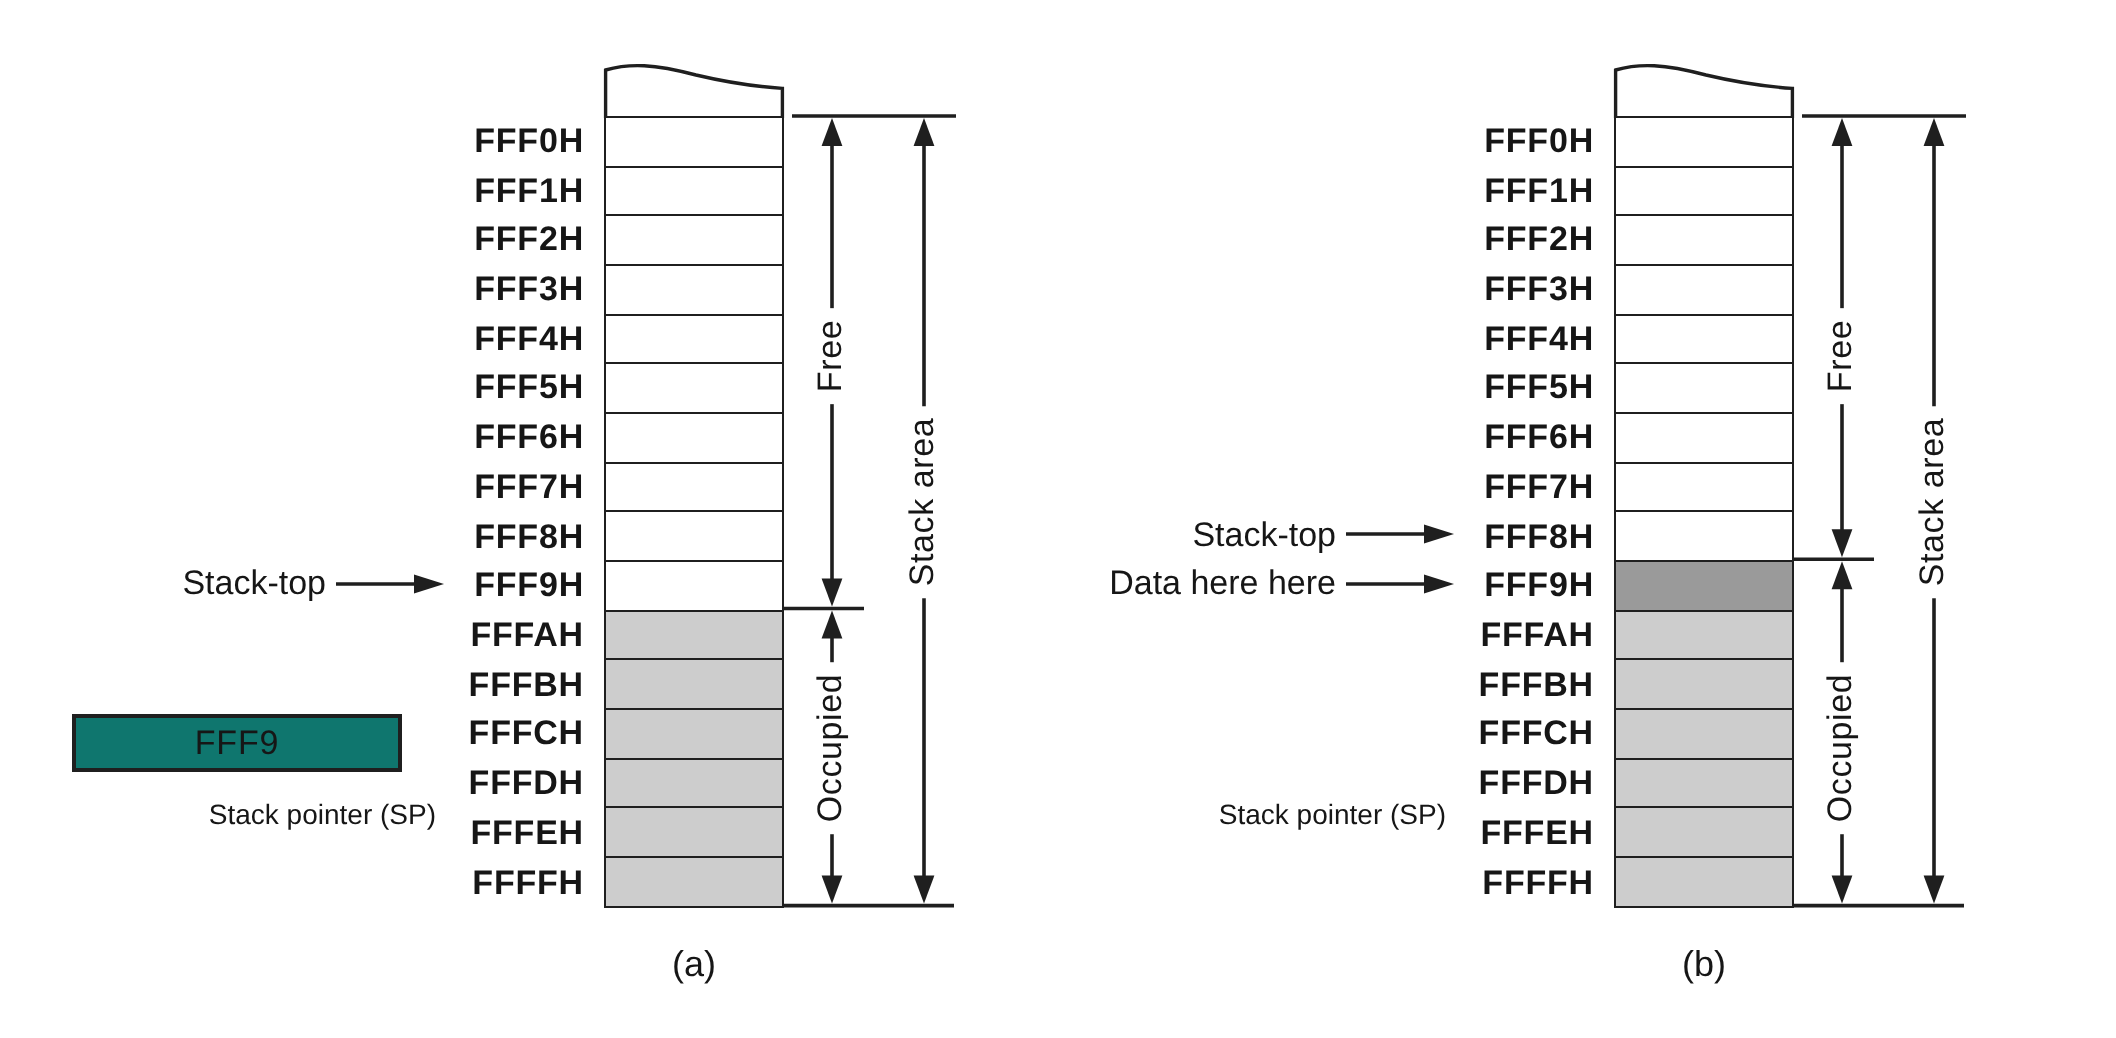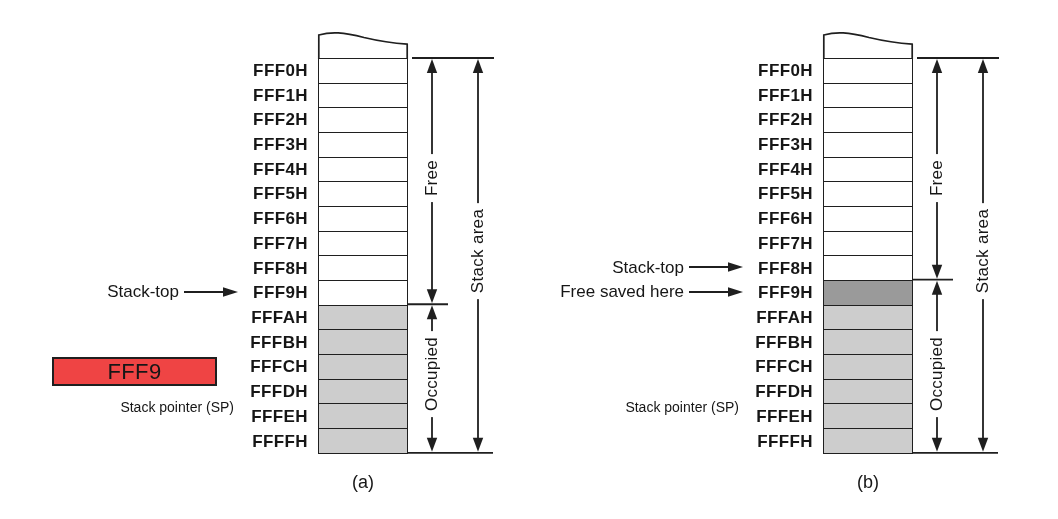--- a/index.html
+++ b/index.html
@@ -8,21 +8,21 @@
     --occ:#cdcdcd;
     --saved:#9a9a9a;
     --cellbg:#ffffff;
   }
   html,body{margin:0;padding:0;}
   body{
     width:1058px;height:519px;background:#ffffff;position:relative;overflow:hidden;
     font-family:"Liberation Sans", sans-serif;color:var(--ink);
   }
   .figure{position:absolute;inset:0;}
-  .diagram{position:absolute;top:0;width:529px;height:519px;margin-left:16px;}
+  .diagram{position:absolute;top:0;width:529px;height:519px;}
 
   
   .addr-labels{position:absolute;left:0;top:58px;width:292px;height:395.6px;
     display:flex;flex-direction:column;}
   .addr{flex:1;display:flex;align-items:center;justify-content:flex-end;
     font-size:17px;font-weight:700;letter-spacing:.4px;line-height:1;}
 
   
   .torn{position:absolute;left:302px;top:31px;width:90px;height:28px;overflow:visible;}
   .torn path{fill:#ffffff;stroke:var(--line);stroke-width:1.7px;}
@@ -49,22 +49,22 @@
   
   .pointer-row{position:absolute;left:0;width:222px;height:24.6px;
     display:flex;align-items:center;justify-content:flex-end;}
   .plabel{font-size:17px;white-space:nowrap;margin-right:5px;line-height:1;text-align:center;}
   .parrow{display:block;flex:0 0 auto;}
   .parrow line{stroke:var(--line);stroke-width:1.8px;}
   .parrow polygon{fill:var(--line);}
 
   
   .sp-box{position:absolute;left:36px;top:357px;width:165px;height:29px;
-    box-sizing:border-box;border:2px solid var(--line);background:#ef4444;
-    display:flex;align-items:center;justify-content:center;font-size:22px;letter-spacing:.4px;}
+    box-sizing:border-box;border:2px solid var(--line);background:#0f766e;
+    display:flex;align-items:center;justify-content:center;font-size:17px;letter-spacing:.4px;}
   .sp-caption{position:absolute;left:18px;top:394px;width:200px;text-align:right;
     font-size:14px;line-height:27px;}
 
   .caption{position:absolute;left:302px;top:472px;width:90px;text-align:center;font-size:18px;}
 </style>
 </head>
 <body>
 
 <div class="figure">
 
@@ -202,21 +202,21 @@
     <span class="rot area-label">Stack area</span>
     <div class="pointers">
         <div class="pointer-row" style="top: 255px;">
           <span class="plabel">Stack-top</span>
           <svg class="parrow" width="54" height="12" viewBox="0 0 54 12">
             <line x1="0" y1="6" x2="41" y2="6"></line>
             <polygon points="54,6 39,1.3 39,10.7"></polygon>
           </svg>
         </div>
         <div class="pointer-row" style="top: 279.625px;">
-          <span class="plabel">Free saved here</span>
+          <span class="plabel">Data here here</span>
           <svg class="parrow" width="54" height="12" viewBox="0 0 54 12">
             <line x1="0" y1="6" x2="41" y2="6"></line>
             <polygon points="54,6 39,1.3 39,10.7"></polygon>
           </svg>
         </div>
       </div>
     <div class="sp-caption">
         <div>Stack pointer (SP)</div>
       </div>
     <div class="caption">(b)</div>

